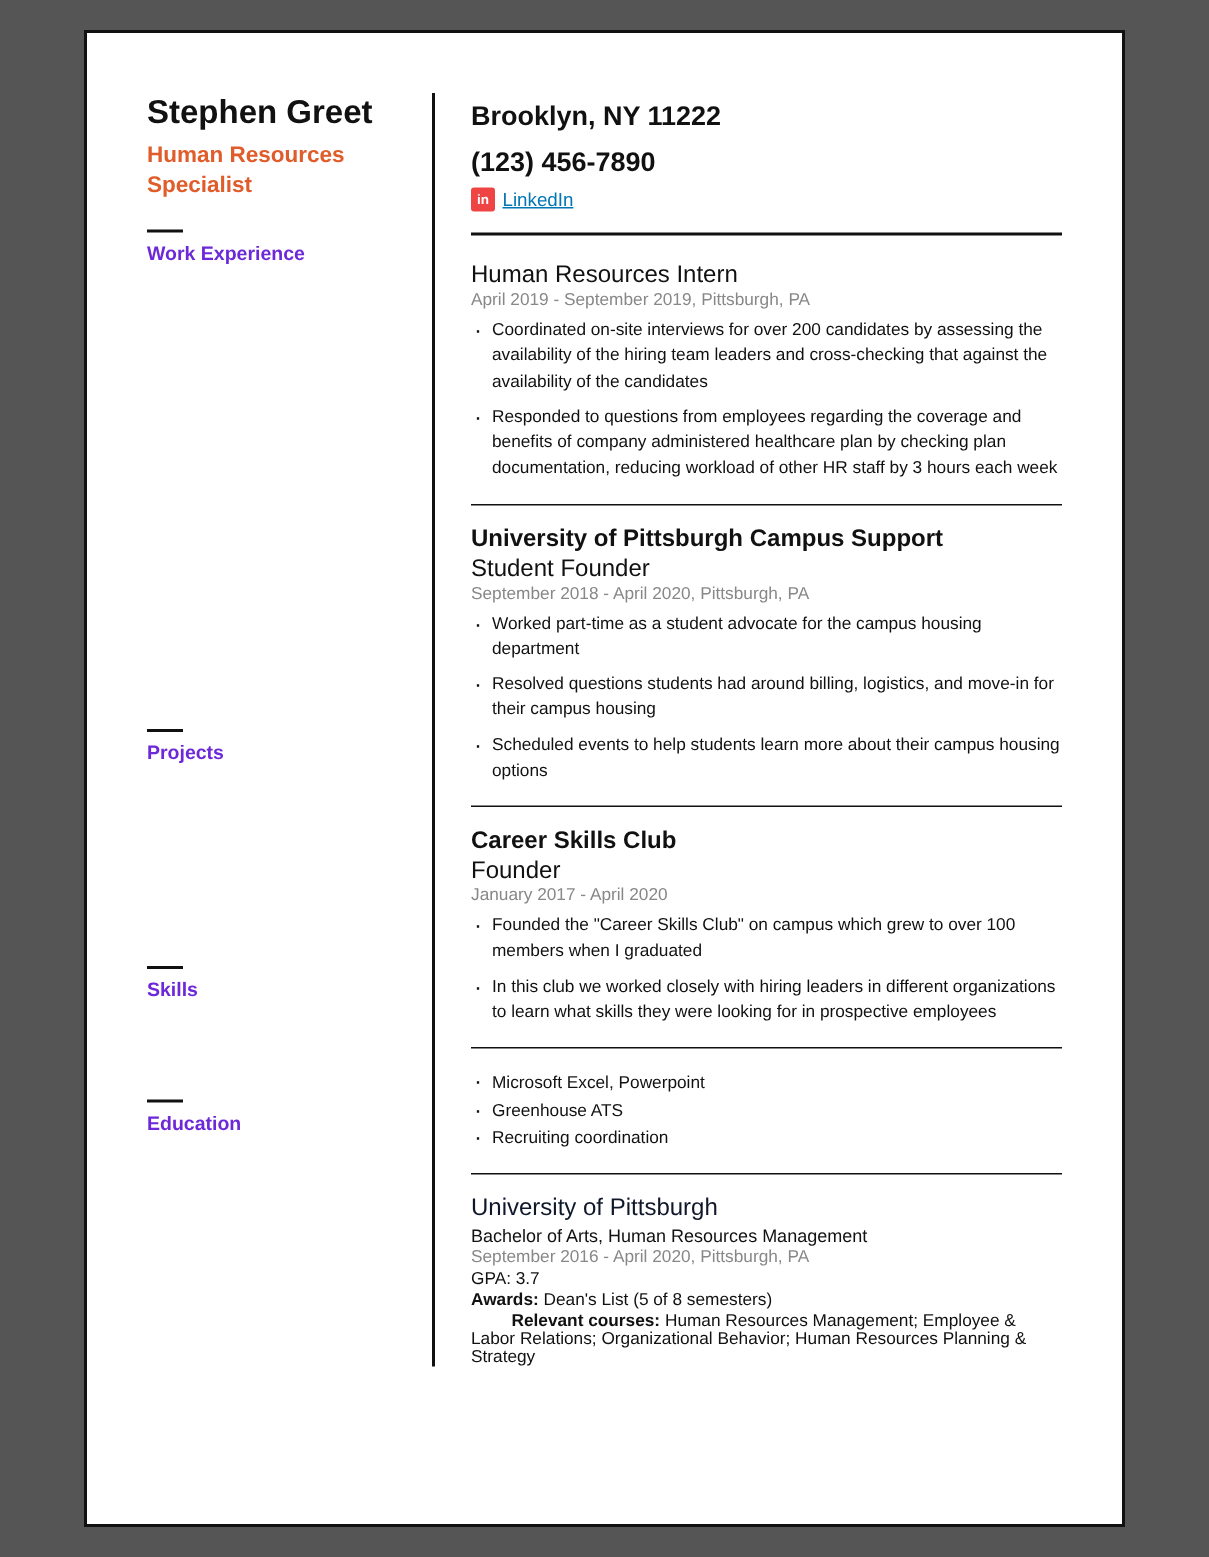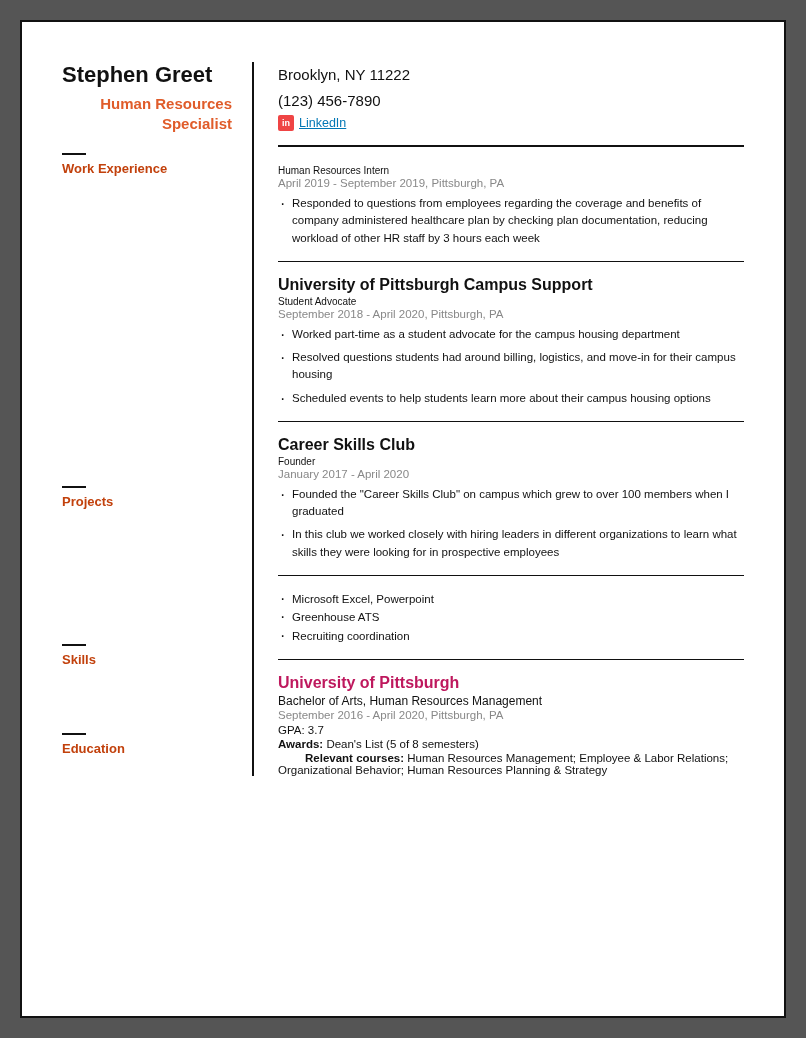--- a/index.html
+++ b/index.html
@@ -7,21 +7,21 @@
       background: #555;
       display: flex;
       justify-content: center;
       align-items: flex-start;
       padding: 20px;
       font-family: Arial, sans-serif;
       min-height: 100vh;
     }
     .resume-wrapper {
       background: #fff;
-      width: 766px;
+      width: 694px;
       min-height: 998px;
       padding: 40px 40px 40px 40px;
       border: 2px solid #111;
       position: relative;
     }
     .resume-layout {
       display: flex;
       gap: 0;
     }
     
@@ -36,55 +36,55 @@
       color: #111;
       line-height: 1.2;
       margin-bottom: 6px;
     }
     .title {
       font-size: 15px;
       font-weight: bold;
       color: #e05c2a;
       line-height: 1.3;
       margin-bottom: 20px;
-      text-align: right;
     }
     .section-label-container {
       margin-top: 0;
     }
     .section-divider-left {
       width: 24px;
       height: 2px;
       background: #111;
       margin-bottom: 6px;
     }
     .section-label {
       font-size: 13px;
       font-weight: bold;
-      color: #c2410c;
+      color: #6d28d9;
     }
     .left-section-block {
       margin-top: 28px;
     }
     
     .right-col {
       flex: 1;
       border-left: 2px solid #111;
       padding-left: 24px;
     }
     
     .contact-area {
       padding-bottom: 14px;
       border-bottom: 2px solid #111;
       margin-bottom: 18px;
     }
     .contact-line {
-      font-size: 15px;
+      font-size: 18px;
       color: #111;
       line-height: 1.7;
+      font-weight: bold;
     }
     .linkedin-line {
       display: flex;
       align-items: center;
       gap: 5px;
       margin-top: 2px;
     }
     .linkedin-icon {
       width: 16px;
       height: 16px;
@@ -108,21 +108,21 @@
       margin-bottom: 0;
     }
     .employer-name {
       font-size: 16px;
       font-weight: bold;
       color: #111;
       margin-bottom: 2px;
       margin-top: 4px;
     }
     .job-title {
-      font-size: 10px;
+      font-size: 16px;
       color: #111;
       margin-bottom: 1px;
     }
     .job-dates {
       font-size: 11.5px;
       color: #888;
       margin-bottom: 6px;
     }
     .bullet-list {
       list-style: none;
@@ -164,22 +164,22 @@
     .skills-list li::before {
       content: '·';
       position: absolute;
       left: 2px;
       font-size: 16px;
       line-height: 1.1;
     }
     
     .edu-name {
       font-size: 16px;
-      font-weight: bold;
-      color: #be185d;
+      font-weight: normal;
+      color: #0f172a;
       margin-bottom: 2px;
     }
     .edu-degree {
       font-size: 12px;
       color: #111;
       margin-bottom: 1px;
     }
     .edu-dates {
       font-size: 11.5px;
       color: #888;
@@ -248,29 +248,30 @@
           <span class="linkedin-link">LinkedIn</span>
         </div>
       </div>
 
       <div class="work-section">
 
         <div>
           <div class="job-title">Human Resources Intern</div>
           <div class="job-dates">April 2019 - September 2019,  Pittsburgh, PA</div>
           <ul class="bullet-list">
+            <li>Coordinated on-site interviews for over 200 candidates by assessing the availability of the hiring team leaders and cross-checking that against the availability of the candidates</li>
             <li>Responded to questions from employees regarding the coverage and benefits of company administered healthcare plan by checking plan documentation, reducing workload of other HR staff by 3 hours each week</li>
           </ul>
         </div>
 
         <hr class="section-divider">
 
         <div>
           <div class="employer-name">University of Pittsburgh Campus Support</div>
-          <div class="job-title">Student Advocate</div>
+          <div class="job-title">Student Founder</div>
           <div class="job-dates">September 2018 - April 2020,  Pittsburgh, PA</div>
           <ul class="bullet-list">
             <li>Worked part-time as a student advocate for the campus housing department</li>
             <li>Resolved questions students had around billing, logistics, and move-in for their campus housing</li>
             <li>Scheduled events to help students learn more about their campus housing options</li>
           </ul>
         </div>
 
         <hr class="section-divider">
 

